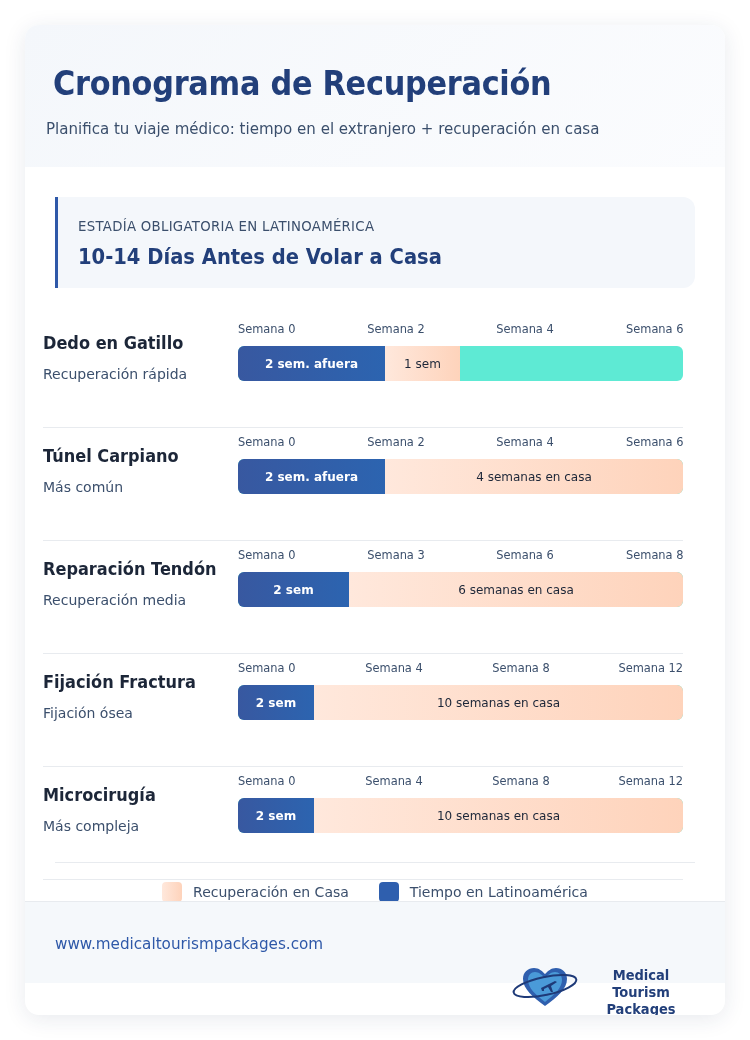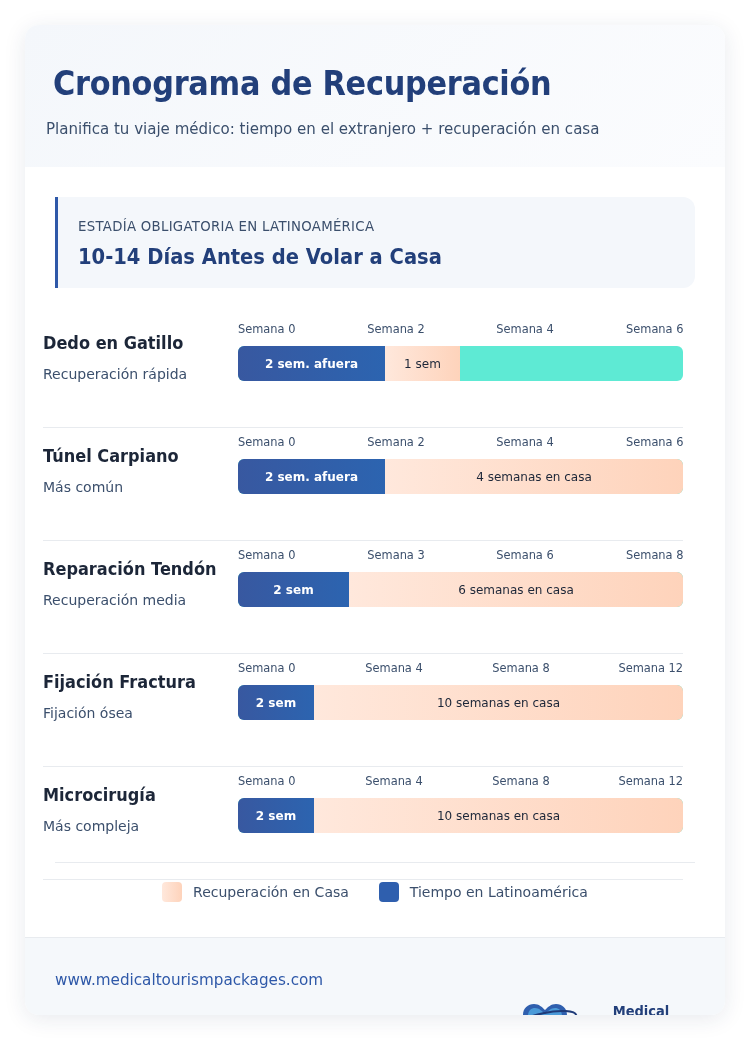--- a/index.html
+++ b/index.html
@@ -55,21 +55,21 @@
   .seg-abroad { background: linear-gradient(90deg, #3858a0 0%, #2c64b0 100%); color: #ffffff; font-weight: bold; }
   .seg-home { background: linear-gradient(90deg, #ffe8dc 0%, #fed3bb 100%); color: #1c2638; }
 
   .legend { position: absolute; left: 30px; top: 837px; width: 640px; height: 60px; border-top: 1px solid #e8ebef; display: flex; justify-content: center; align-items: center; gap: 30px; padding-bottom: 2px; }
   .legend-item { display: flex; align-items: center; gap: 11px; }
   .swatch { width: 20px; height: 20px; border-radius: 4px; }
   .swatch.abroad { background: #2f5fae; }
   .swatch.home { background: linear-gradient(90deg, #ffe8dc, #fed3bb); }
   .legend-label { font-size: 14px; color: #3b4f6c; }
 
-  .footer { position: absolute; left: 0; top: 912px; width: 700px; height: 82px; background: #f5f8fb; border-top: 1px solid #e8ebef; }
+  .footer { position: absolute; left: 0; top: 876px; width: 700px; height: 82px; background: #f5f8fb; border-top: 1px solid #e8ebef; }
   .footer-url { position: absolute; left: 30px; top: 32px; font-size: 16px; color: #2e58a8; line-height: 20px; transform: scaleX(0.95); transform-origin: left; }
   .logo { position: absolute; left: 486px; top: 18px; width: 190px; height: 48px; margin-top: 44px; }
   .logo-text { position: absolute; left: 70px; top: 3px; width: 120px; text-align: center; color: #223f7a; font-weight: bold; font-size: 14.5px; line-height: 17px; transform: scaleX(0.9); transform-origin: center; }
 </style>
 </head>
 <body>
 
 <div class="card">
   <div class="header">
     <div class="title">Cronograma de Recuperación</div>

